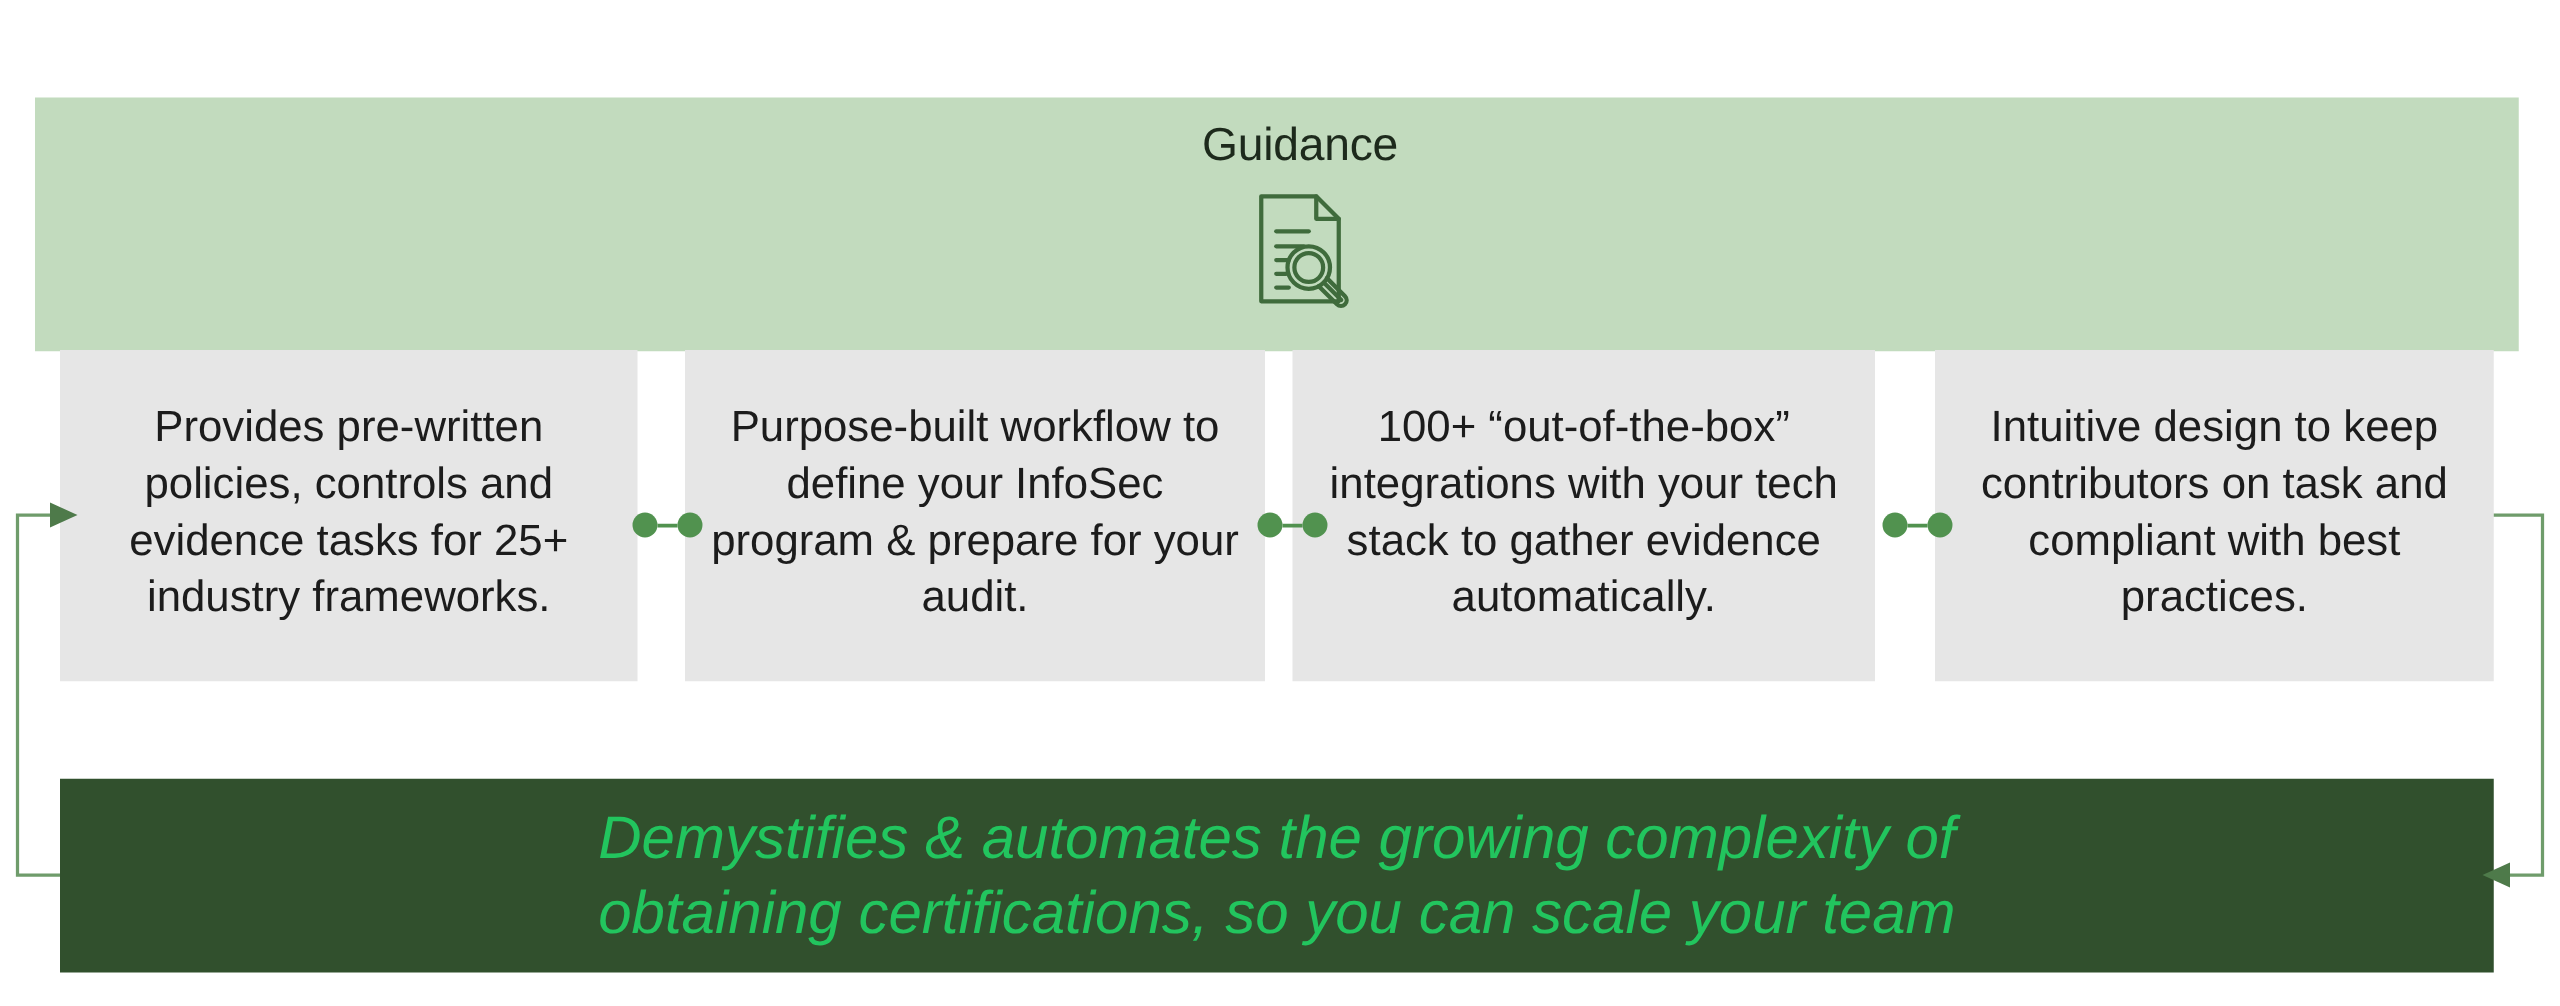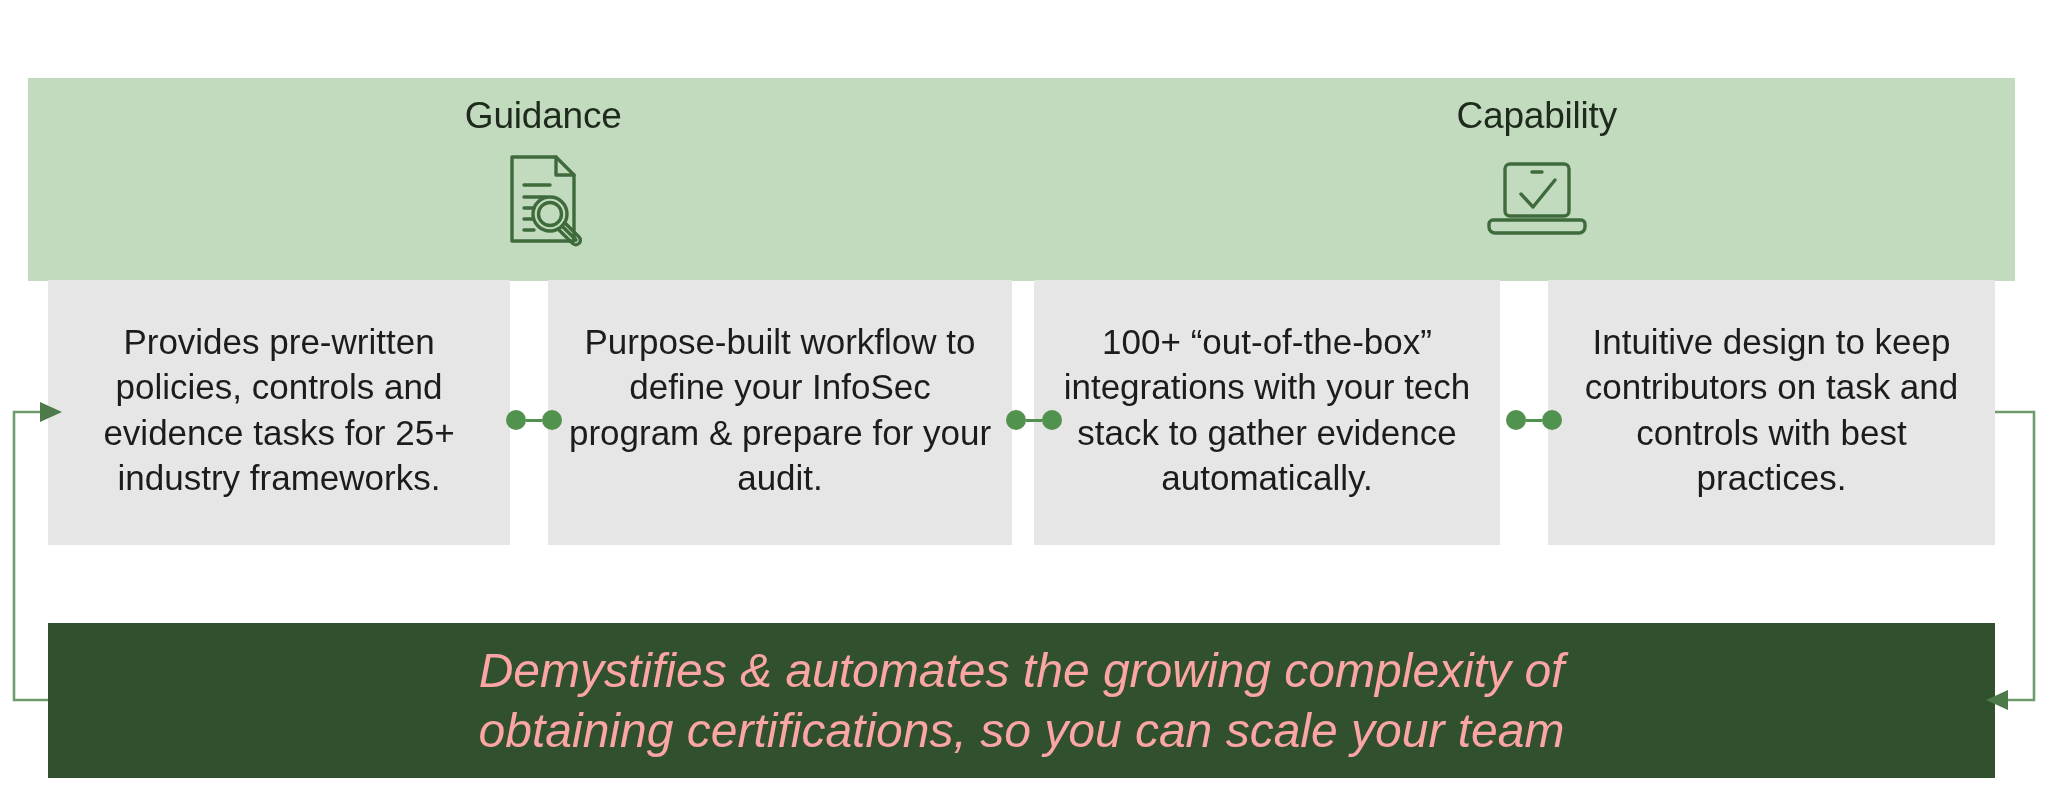--- a/index.html
+++ b/index.html
@@ -131,25 +131,25 @@
     top: 623px;
     width: 1947px;
     height: 155px;
     background: #31502d;
     display: flex;
     align-items: center;
     justify-content: center;
   }
   .banner p {
     margin: 0;
-    color: #fca5a5;
+    color: #22c55e;
     font-style: italic;
     font-size: 48px;
     line-height: 1.24;
-    text-align: right;
+    text-align: center;
     white-space: pre-line;
   }
 
   
   .loops {
     position: absolute;
     left: 0;
     top: 0;
     width: 2048px;
     height: 805px;
@@ -177,48 +177,37 @@
           <path d="M24 68 H32"></path>
           <path d="M24 79 H34"></path>
           <circle cx="50" cy="63" r="17"></circle>
           <circle cx="50" cy="63" r="11.5"></circle>
           <path d="M62 75 L76 89"></path>
           <path d="M64.5 71.5 L79 86 a4.5 4.5 0 0 1 -6.4 6.4 L58 78"></path>
         </svg>
       </div>
     </div>
 
-    <div class="band-col">
-      <div class="col-title">Capability</div>
-      <div class="col-icon">
-        <svg width="104" height="82" viewBox="0 0 104 82" fill="none" stroke="#3f6b3c" stroke-width="3.4" stroke-linecap="round" stroke-linejoin="round">
-          <rect x="20" y="6" width="64" height="52" rx="5"></rect>
-          <path d="M47 14 H57"></path>
-          <path d="M36 36 L48 49 L70 22"></path>
-          <path d="M8 62 H96 a4 4 0 0 1 4 4 v3 a6 6 0 0 1 -6 6 H10 a6 6 0 0 1 -6 -6 v-3 a4 4 0 0 1 4 -4 z"></path>
-        </svg>
-      </div>
-    </div>
 
 
 
   </div>
 
   <div class="cards">
     <div class="card card-1">
       <p>Provides pre-written policies, controls and evidence tasks for 25+ industry frameworks.</p>
     </div>
     <div class="card card-2">
       <p>Purpose-built workflow to define your InfoSec program &amp; prepare for your audit.</p>
     </div>
     <div class="card card-3">
       <p>100+ “out-of-the-box” integrations with your tech stack to gather evidence automatically.</p>
     </div>
     <div class="card card-4">
-      <p>Intuitive design to keep contributors on task and controls with best practices.</p>
+      <p>Intuitive design to keep contributors on task and compliant with best practices.</p>
     </div>
   </div>
 
   <div class="connector conn-1">
     <span class="dot"></span>
     <span class="seg"></span>
     <span class="dot"></span>
   </div>
   <div class="connector conn-2">
     <span class="dot"></span>

